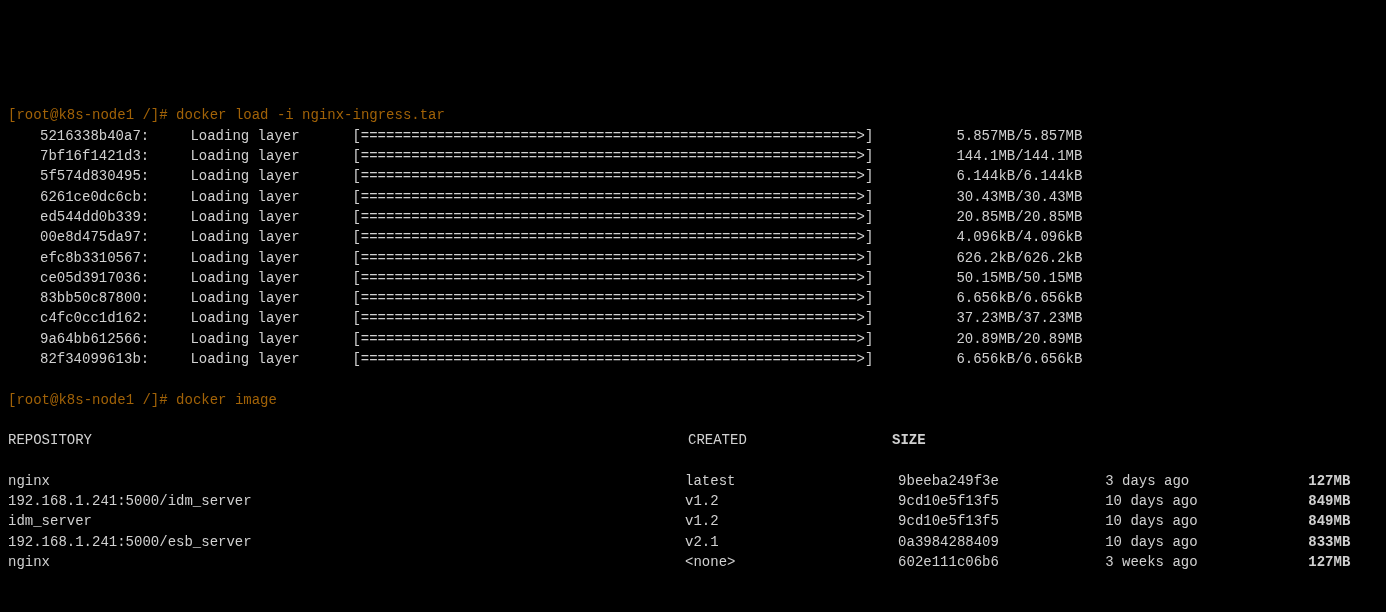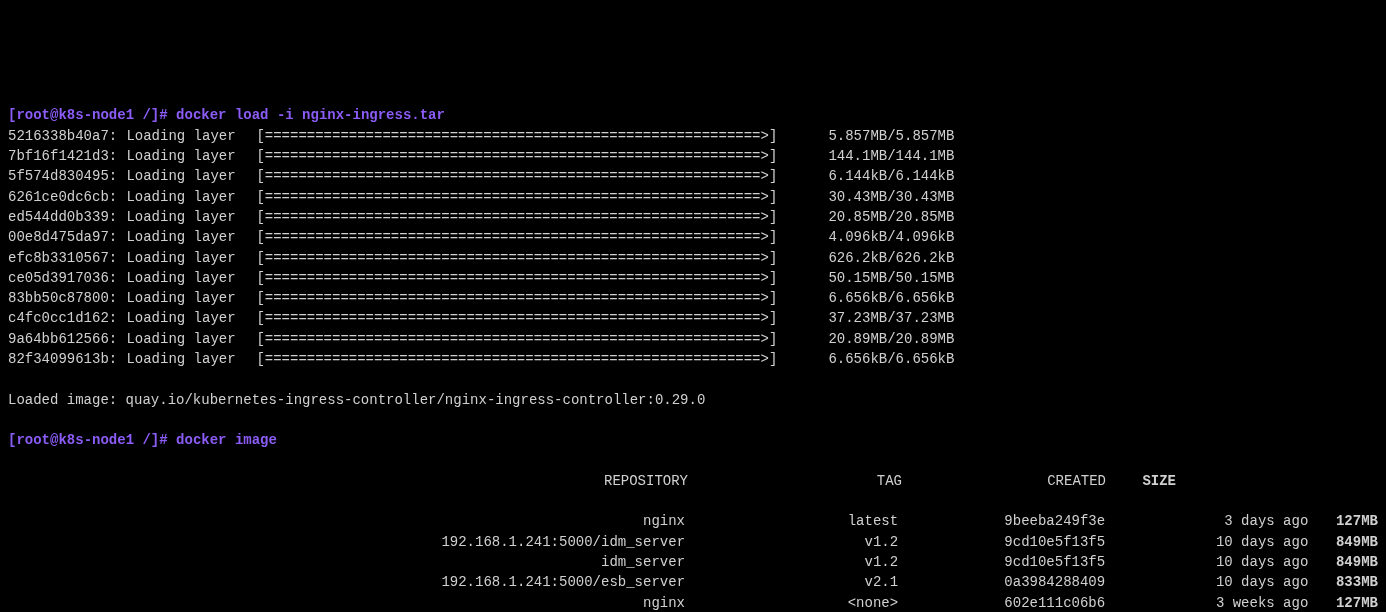--- a/index.html
+++ b/index.html
@@ -8,45 +8,44 @@
       color: #d0d0d0;
       font-family: 'Consolas', 'Monaco', 'Courier New', monospace;
       font-size: 14px;
       line-height: 1.45;
       padding: 4px 8px;
       white-space: pre;
       overflow-x: auto;
     }
     .line { display: block; }
     .layer-row { display: flex; }
-    .layer-row span { flex-shrink: 0; }
+    .layer-row span { flex-shrink: 0; margin-left: 32px; }
     .hash { width: 110px; }
     .loading-label { width: 130px; }
     .progress-bar { width: 560px; }
     .size-info { padding-left: 12px; }
     .loaded-msg { color: #d0d0d0; }
-    .prompt-line { color: #8b5cf6; font-weight: bold; }
+    .prompt-line { color: #a16207; }
     .images-table { display: block; }
-    .row { display: flex; text-align: right; }
+    .row { display: flex; }
     .col-repo { width: 680px; }
     .col-tag { width: 214px; }
     .col-id { width: 208px; }
     .col-created { width: 204px; }
     .col-size { width: 70px; font-weight: bold; }
   </style>
 </head>
 <body>
 
 
 
 <div>
 <span class="prompt-line">[<span>root</span>@<span>k8s-node1</span> <span>/</span>]# <span>docker load -i nginx-ingress.tar</span></span>
 <div id="layers-container"><div class="layer-row"><span class="hash">5216338b40a7:</span><span class="loading-label"> Loading layer</span><span class="progress-bar"> [===========================================================&gt;]</span><span class="size-info"> 5.857MB/5.857MB</span></div><div class="layer-row"><span class="hash">7bf16f1421d3:</span><span class="loading-label"> Loading layer</span><span class="progress-bar"> [===========================================================&gt;]</span><span class="size-info"> 144.1MB/144.1MB</span></div><div class="layer-row"><span class="hash">5f574d830495:</span><span class="loading-label"> Loading layer</span><span class="progress-bar"> [===========================================================&gt;]</span><span class="size-info"> 6.144kB/6.144kB</span></div><div class="layer-row"><span class="hash">6261ce0dc6cb:</span><span class="loading-label"> Loading layer</span><span class="progress-bar"> [===========================================================&gt;]</span><span class="size-info"> 30.43MB/30.43MB</span></div><div class="layer-row"><span class="hash">ed544dd0b339:</span><span class="loading-label"> Loading layer</span><span class="progress-bar"> [===========================================================&gt;]</span><span class="size-info"> 20.85MB/20.85MB</span></div><div class="layer-row"><span class="hash">00e8d475da97:</span><span class="loading-label"> Loading layer</span><span class="progress-bar"> [===========================================================&gt;]</span><span class="size-info"> 4.096kB/4.096kB</span></div><div class="layer-row"><span class="hash">efc8b3310567:</span><span class="loading-label"> Loading layer</span><span class="progress-bar"> [===========================================================&gt;]</span><span class="size-info"> 626.2kB/626.2kB</span></div><div class="layer-row"><span class="hash">ce05d3917036:</span><span class="loading-label"> Loading layer</span><span class="progress-bar"> [===========================================================&gt;]</span><span class="size-info"> 50.15MB/50.15MB</span></div><div class="layer-row"><span class="hash">83bb50c87800:</span><span class="loading-label"> Loading layer</span><span class="progress-bar"> [===========================================================&gt;]</span><span class="size-info"> 6.656kB/6.656kB</span></div><div class="layer-row"><span class="hash">c4fc0cc1d162:</span><span class="loading-label"> Loading layer</span><span class="progress-bar"> [===========================================================&gt;]</span><span class="size-info"> 37.23MB/37.23MB</span></div><div class="layer-row"><span class="hash">9a64bb612566:</span><span class="loading-label"> Loading layer</span><span class="progress-bar"> [===========================================================&gt;]</span><span class="size-info"> 20.89MB/20.89MB</span></div><div class="layer-row"><span class="hash">82f34099613b:</span><span class="loading-label"> Loading layer</span><span class="progress-bar"> [===========================================================&gt;]</span><span class="size-info"> 6.656kB/6.656kB</span></div></div>
-<span class="loaded-msg line">Loaded image: quay.io/kubernetes-ingress-controller/nginx-ingress-controller:0.29.0</span>
 <span class="prompt-line">[<span>root</span>@<span>k8s-node1</span> <span>/</span>]# <span>docker image</span></span>
 <div class="images-table">
-<div class="row"><span class="col-repo">REPOSITORY</span><span class="col-tag">TAG</span><span class="col-created">CREATED</span><span class="col-size">SIZE</span></div>
+<div class="row"><span class="col-repo">REPOSITORY</span><span class="col-created">CREATED</span><span class="col-size">SIZE</span></div>
 <div id="images-container"><div class="row"><span class="col-repo">nginx</span><span class="col-tag">latest</span><span class="col-id">9beeba249f3e</span><span class="col-created">3 days ago</span><span class="col-size">127MB</span></div><div class="row"><span class="col-repo">192.168.1.241:5000/idm_server</span><span class="col-tag">v1.2</span><span class="col-id">9cd10e5f13f5</span><span class="col-created">10 days ago</span><span class="col-size">849MB</span></div><div class="row"><span class="col-repo">idm_server</span><span class="col-tag">v1.2</span><span class="col-id">9cd10e5f13f5</span><span class="col-created">10 days ago</span><span class="col-size">849MB</span></div><div class="row"><span class="col-repo">192.168.1.241:5000/esb_server</span><span class="col-tag">v2.1</span><span class="col-id">0a3984288409</span><span class="col-created">10 days ago</span><span class="col-size">833MB</span></div><div class="row"><span class="col-repo">nginx</span><span class="col-tag">&lt;none&gt;</span><span class="col-id">602e111c06b6</span><span class="col-created">3 weeks ago</span><span class="col-size">127MB</span></div></div>
 </div>
 </div>
 
 
 
 
 </body></html>

